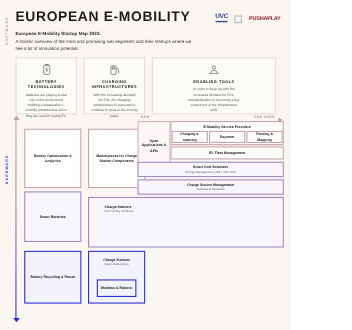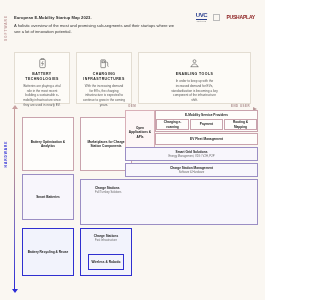--- a/index.html
+++ b/index.html
@@ -161,20 +161,21 @@
   .bg-lav  { background: #f8f6fc; }
   .bg-blue { background: #f2f3fc; }
   .bg-white{ background: #fefdfb; }
 </style>
 </head>
 <body>
 
 <div id="page">
 
   <div class="header">
+    <div class="title">EUROPEAN E-MOBILITY</div>
     <div class="subtitle">European E-Mobility Startup Map 2023.</div>
     <div class="blurb">A holistic overview of the most and promising sub-segments and their startups where we see a lot of innovation potential.</div>
 
     <div class="logos">
       <div>
         <div class="logo-uvc">UVC</div>
         <span class="logo-uvc-sub">partners</span>
       </div>
       <div class="logo-divider"></div>
       <div class="logo-push">PUSHAPLAY</div>

